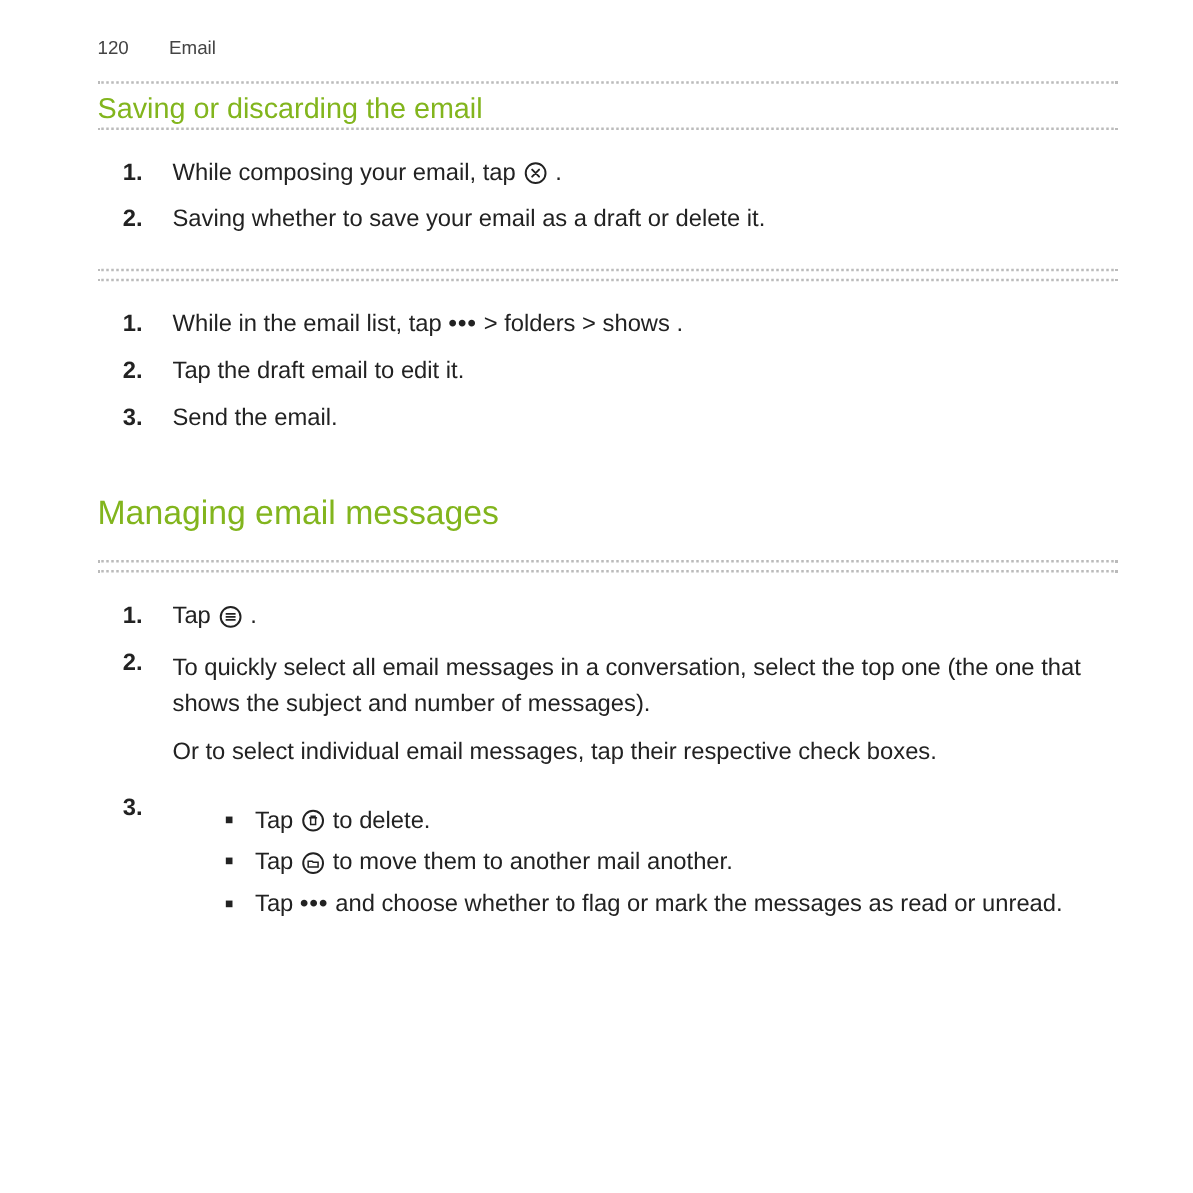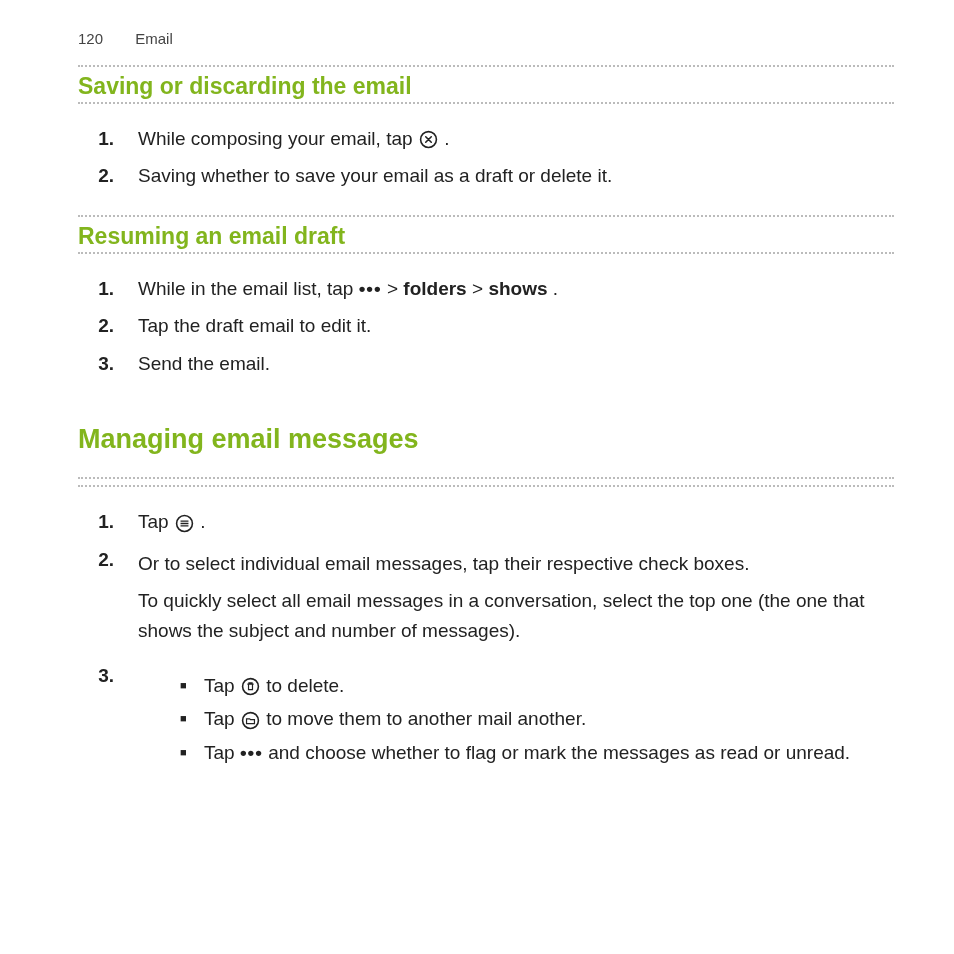--- a/index.html
+++ b/index.html
@@ -1,33 +1,33 @@
 <!DOCTYPE html>
 <html><head>
 <meta charset="utf-8">
 <style>
   html,body{margin:0;padding:0;background:#fff;color:#222;font-family:"Helvetica Neue",Arial,sans-serif;-webkit-font-smoothing:antialiased}
   .page{width:954px;min-height:954px;box-sizing:border-box;padding:30px 60px 30px 78px;position:relative}
   .header{font-size:15px;color:#444;margin-bottom:18px}
   .header .page-no{display:inline-block;margin-right:28px}
   .dots{border:none;border-top:2px dotted #bbb;margin:0 0 6px 0}
-  .sub-title{color:#82b51d;font-size:23px;font-weight:700;margin:0 0 2px 0}
-  .main-title{color:#82b51d;font-size:27px;font-weight:700;margin:46px 0 22px 0}
+  .sub-title{color:#82b51d;font-size:23px;font-weight:400;margin:0 0 2px 0}
+  .main-title{color:#82b51d;font-size:27px;font-weight:400;margin:46px 0 22px 0}
   ol.steps{list-style:none;padding:0;margin:20px 0 24px 0}
   ol.steps>li{display:flex;align-items:flex-start;margin:0 0 8px 0;font-size:19px;line-height:1.55;color:#222}
   ol.steps>li .num{width:60px;flex:0 0 60px;text-align:right;padding-right:24px;font-weight:600;color:#222;box-sizing:border-box}
   ol.steps>li .body{flex:1}
   .body .para{margin:4px 0 8px 0}
   ul.bullets{list-style:none;padding:0;margin:10px 0 0 42px}
   ul.bullets>li{display:flex;align-items:flex-start;margin:0 0 4px 0;font-size:19px;line-height:1.55}
   ul.bullets>li .sq{width:24px;flex:0 0 24px;font-size:11px;line-height:28px;color:#222}
   ul.bullets>li .btext{flex:1}
   .icon{display:inline-flex;vertical-align:middle;margin:0 1px}
   .icon svg{display:block}
-  .bold{font-weight:700}
+  .bold{font-weight:400}
   .more-dots{font-weight:900;letter-spacing:1px}
 </style>
 </head>
 <body>
 
 <div class="page">
 
   <div class="header">
     <span class="page-no">120</span>
     <span>Email</span>
@@ -51,21 +51,20 @@
         <span>.</span>
       </span>
     </li>
     <li>
       <span class="num">2.</span>
       <span class="body">Saving whether to save your email as a draft or delete it.</span>
     </li>
   </ol>
 
   <hr class="dots">
-  <h3 class="sub-title">Resuming an email draft</h3>
   <hr class="dots">
 
   <ol class="steps">
     <li>
       <span class="num">1.</span>
       <span class="body">
         <span>While in the email list, tap </span>
         <span class="more-dots">•••</span>
         <span> </span><span>&gt;</span>
         <span class="bold"> </span><span class="bold">folders</span>
@@ -99,22 +98,22 @@
               <circle cx="12" cy="12" r="10" fill="none" stroke="#222" stroke-width="2"></circle>
               <path d="M7 9h10M7 12h10M7 15h10" stroke="#222" stroke-width="1.6"></path>
             </svg>
         </span>
         <span>.</span>
       </span>
     </li>
     <li>
       <span class="num">2.</span>
       <span class="body">
+        <div class="para">To quickly select all email messages in a conversation, select the top one (the one that shows the subject and number of messages).</div>
         <div class="para">Or to select individual email messages, tap their respective check boxes.</div>
-        <div class="para">To quickly select all email messages in a conversation, select the top one (the one that shows the subject and number of messages).</div>
       </span>
     </li>
     <li>
       <span class="num">3.</span>
       <span class="body">
         <ul class="bullets">
           <li>
             <span class="sq">■</span>
             <span class="btext">
               <span>Tap </span>

